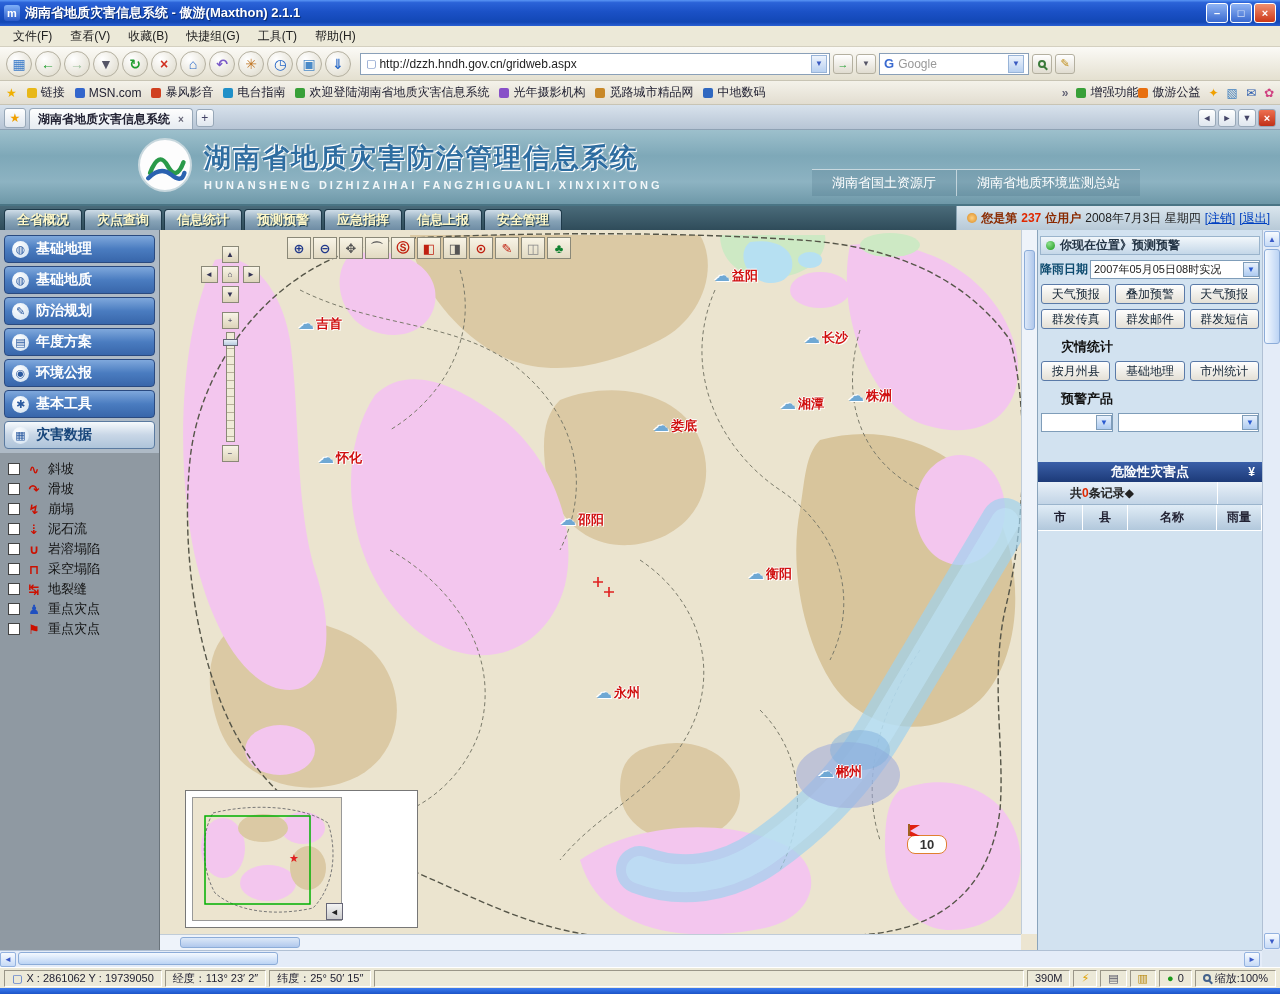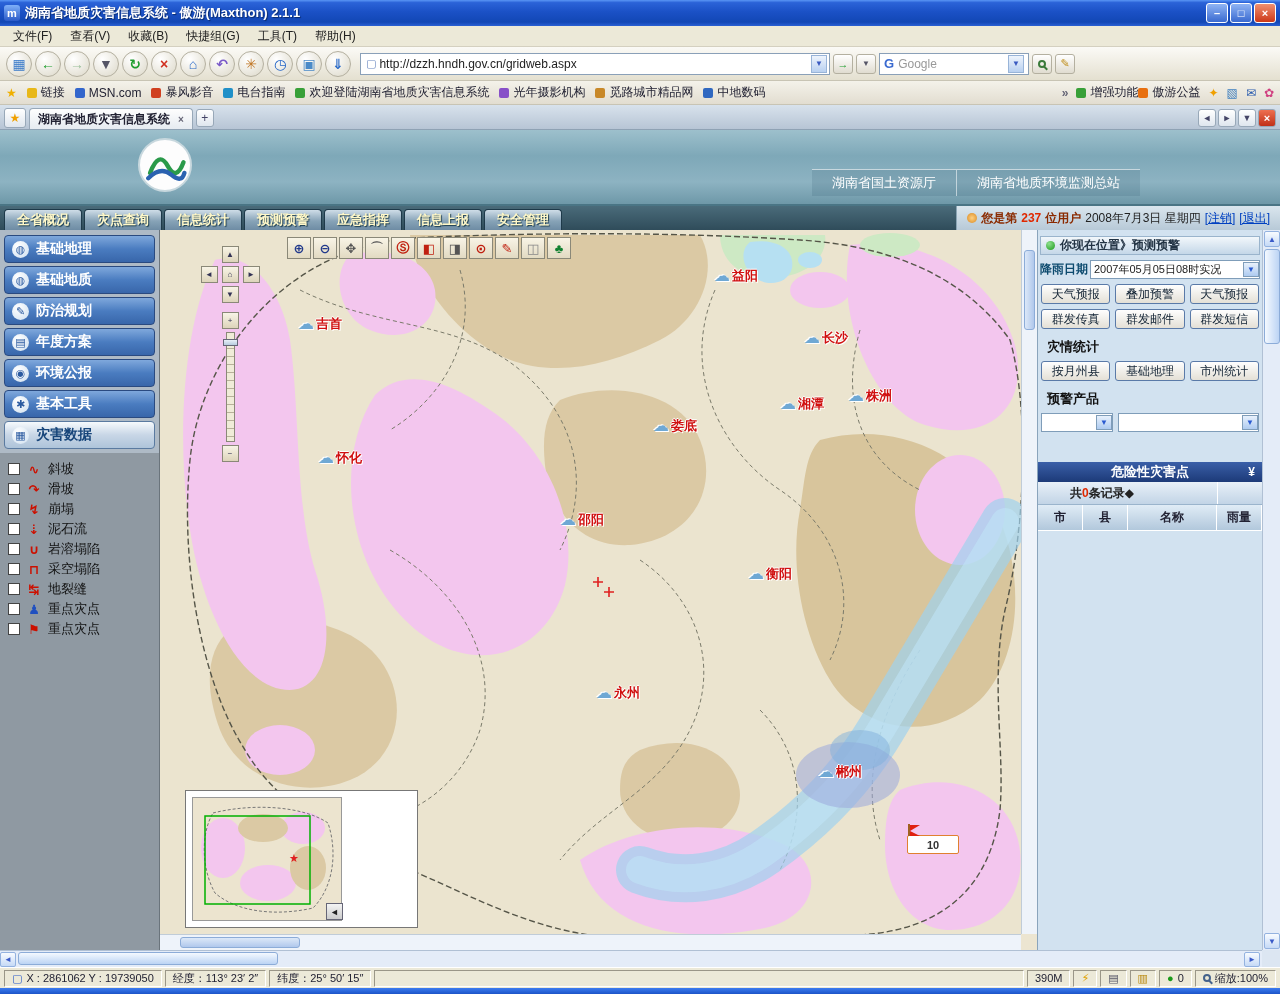--- a/index.html
+++ b/index.html
@@ -134,22 +134,22 @@
     font-size:8px; color:#335; display:flex; align-items:center; justify-content:center; }
   .nc-zoom { display:flex; flex-direction:column; align-items:center; margin-top:6px; gap:3px; }
   .nc-slider { width:9px; height:110px; border:1px solid #8a8878;
     background:repeating-linear-gradient(#f0ecd8 0 7px,#b8b09a 7px 8px); position:relative; }
   .nc-thumb { position:absolute; left:-4px; top:6px; width:15px; height:7px; background:linear-gradient(#e8f0f8,#b8ccdf); border:1px solid #667; }
 
   .city { position:absolute; display:flex; align-items:center; gap:2px; }
   .cloud { color:#6fa8d4; font-size:16px; text-shadow:1px 1px 0 #fff,-1px -1px 0 #fff; }
   .cityname { color:#d01010; font-weight:bold; font-size:13px; text-shadow:1px 1px 0 #fff,-1px 0 0 #fff,0 -1px 0 #fff; }
 
-  .flag-marker { position:absolute; left:747px; top:605px; width:52px; height:19px; background:#fff; border:1px solid #e08030;
-    border-radius:2px; display:flex; align-items:center; justify-content:center; font-size:11px; font-weight:bold; color:#333; }
+  .flag-marker { position:absolute; left:747px; top:605px; width:40px; height:19px; background:#fff; border:1px solid #e08030;
+    border-radius:8px; display:flex; align-items:center; justify-content:center; font-size:13px; font-weight:bold; color:#333; }
   .flag-marker::before { content:""; position:absolute; left:2px; top:-11px; width:0; height:0;
     border-top:6px solid #e02010; border-right:10px solid transparent; border-bottom:5px solid #e02010; }
   .flag-marker::after { content:""; position:absolute; left:0; top:-12px; width:2px; height:12px; background:#a06020; }
 
   .overview { position:absolute; left:25px; top:560px; width:233px; height:138px; background:#fff; border:1px solid #777; }
   .ov-map { position:absolute; left:6px; top:6px; width:150px; height:124px; border:1px solid #999; background:#ece4cf; }
   .ov-btn { position:absolute; left:140px; top:112px; width:17px; height:17px; border:1px solid #667;
     background:linear-gradient(#f4f4f4,#ccc); font-size:9px; display:flex; align-items:center; justify-content:center; }
 
   
@@ -160,21 +160,21 @@
   .rain-row { display:flex; align-items:center; gap:2px; margin:5px 2px 4px; }
   .rain-label { font-weight:bold; color:#0c4a6e; white-space:nowrap; }
   .xp-select { height:19px; background:#fff; border:1px solid #7f9db9; display:flex; align-items:center; padding-left:3px;
     font-size:11px; color:#222; overflow:hidden; white-space:nowrap; }
   .xp-select .sel-arrow { width:16px; height:15px; margin-left:auto; flex:none; background:linear-gradient(#e8f1fc,#aecbf0);
     border:1px solid #7f9db9; color:#2a5ad0; font-size:8px; display:flex; align-items:center; justify-content:center; }
   .rain-row .xp-select { flex:1; }
   .btn-row { display:flex; gap:5px; margin:5px 3px; }
   .xp-btn { flex:1; height:20px; background:linear-gradient(#fefefe,#e4e0d6); border:1px solid #5a7aa8; border-radius:3px;
     font-size:12px; color:#123; display:flex; align-items:center; justify-content:center; white-space:nowrap; }
-  .section-label { font-size:13px; font-weight:bold; color:#111; margin:9px 9px 2px; }
+  .section-label { font-size:13px; font-weight:bold; color:#111; margin:9px 23px 2px; }
   .product-row { display:flex; gap:5px; margin:5px 3px; }
   .product-row .xp-select.small { width:72px; }
   .product-row .xp-select.wide { flex:1; }
   .danger-header { margin-top:30px; height:20px; background:linear-gradient(#3a5fa8,#1c3a78); color:#fff; font-weight:bold;
     font-size:13px; display:flex; align-items:center; justify-content:center; position:relative; }
   .danger-badge { position:absolute; right:7px; font-size:12px; }
   .records-row { height:23px; background:linear-gradient(#e8f0f8,#c2d4e6); border-bottom:1px solid #9ab4cc;
     display:flex; align-items:center; font-weight:bold; font-size:12px; }
   .records-main { flex:1; padding-left:32px; }
   .records-cell { width:45px; height:100%; border-left:1px solid #fff; }
@@ -349,20 +349,24 @@
   </div>
 
   <div class="banner">
     <div class="banner-inner">
       <span class="logo-circle">
         <svg width="44" height="44" viewBox="0 0 50 50">
           <path d="M8,34 Q18,8 28,26 T46,22" fill="none" stroke="#2a9a4a" stroke-width="5" stroke-linecap="round"></path>
           <path d="M6,40 Q20,26 32,36 T47,34" fill="none" stroke="#2a62b0" stroke-width="5" stroke-linecap="round"></path>
         </svg>
       </span>
+      <span class="banner-titles">
+        <span class="banner-title">湖南省地质灾害防治管理信息系统</span>
+        <span class="banner-sub">HUNANSHENG DIZHIZAIHAI FANGZHIGUANLI XINXIXITONG</span>
+      </span>
     </div>
     <div class="banner-links">
       <span class="banner-link">湖南省国土资源厅</span>
       <span class="banner-link">湖南省地质环境监测总站</span>
     </div>
   </div>
 
   <div class="navbar">
     <span style="display:flex;align-items:flex-end;">
       <span class="nav-tab">全省概况</span>

